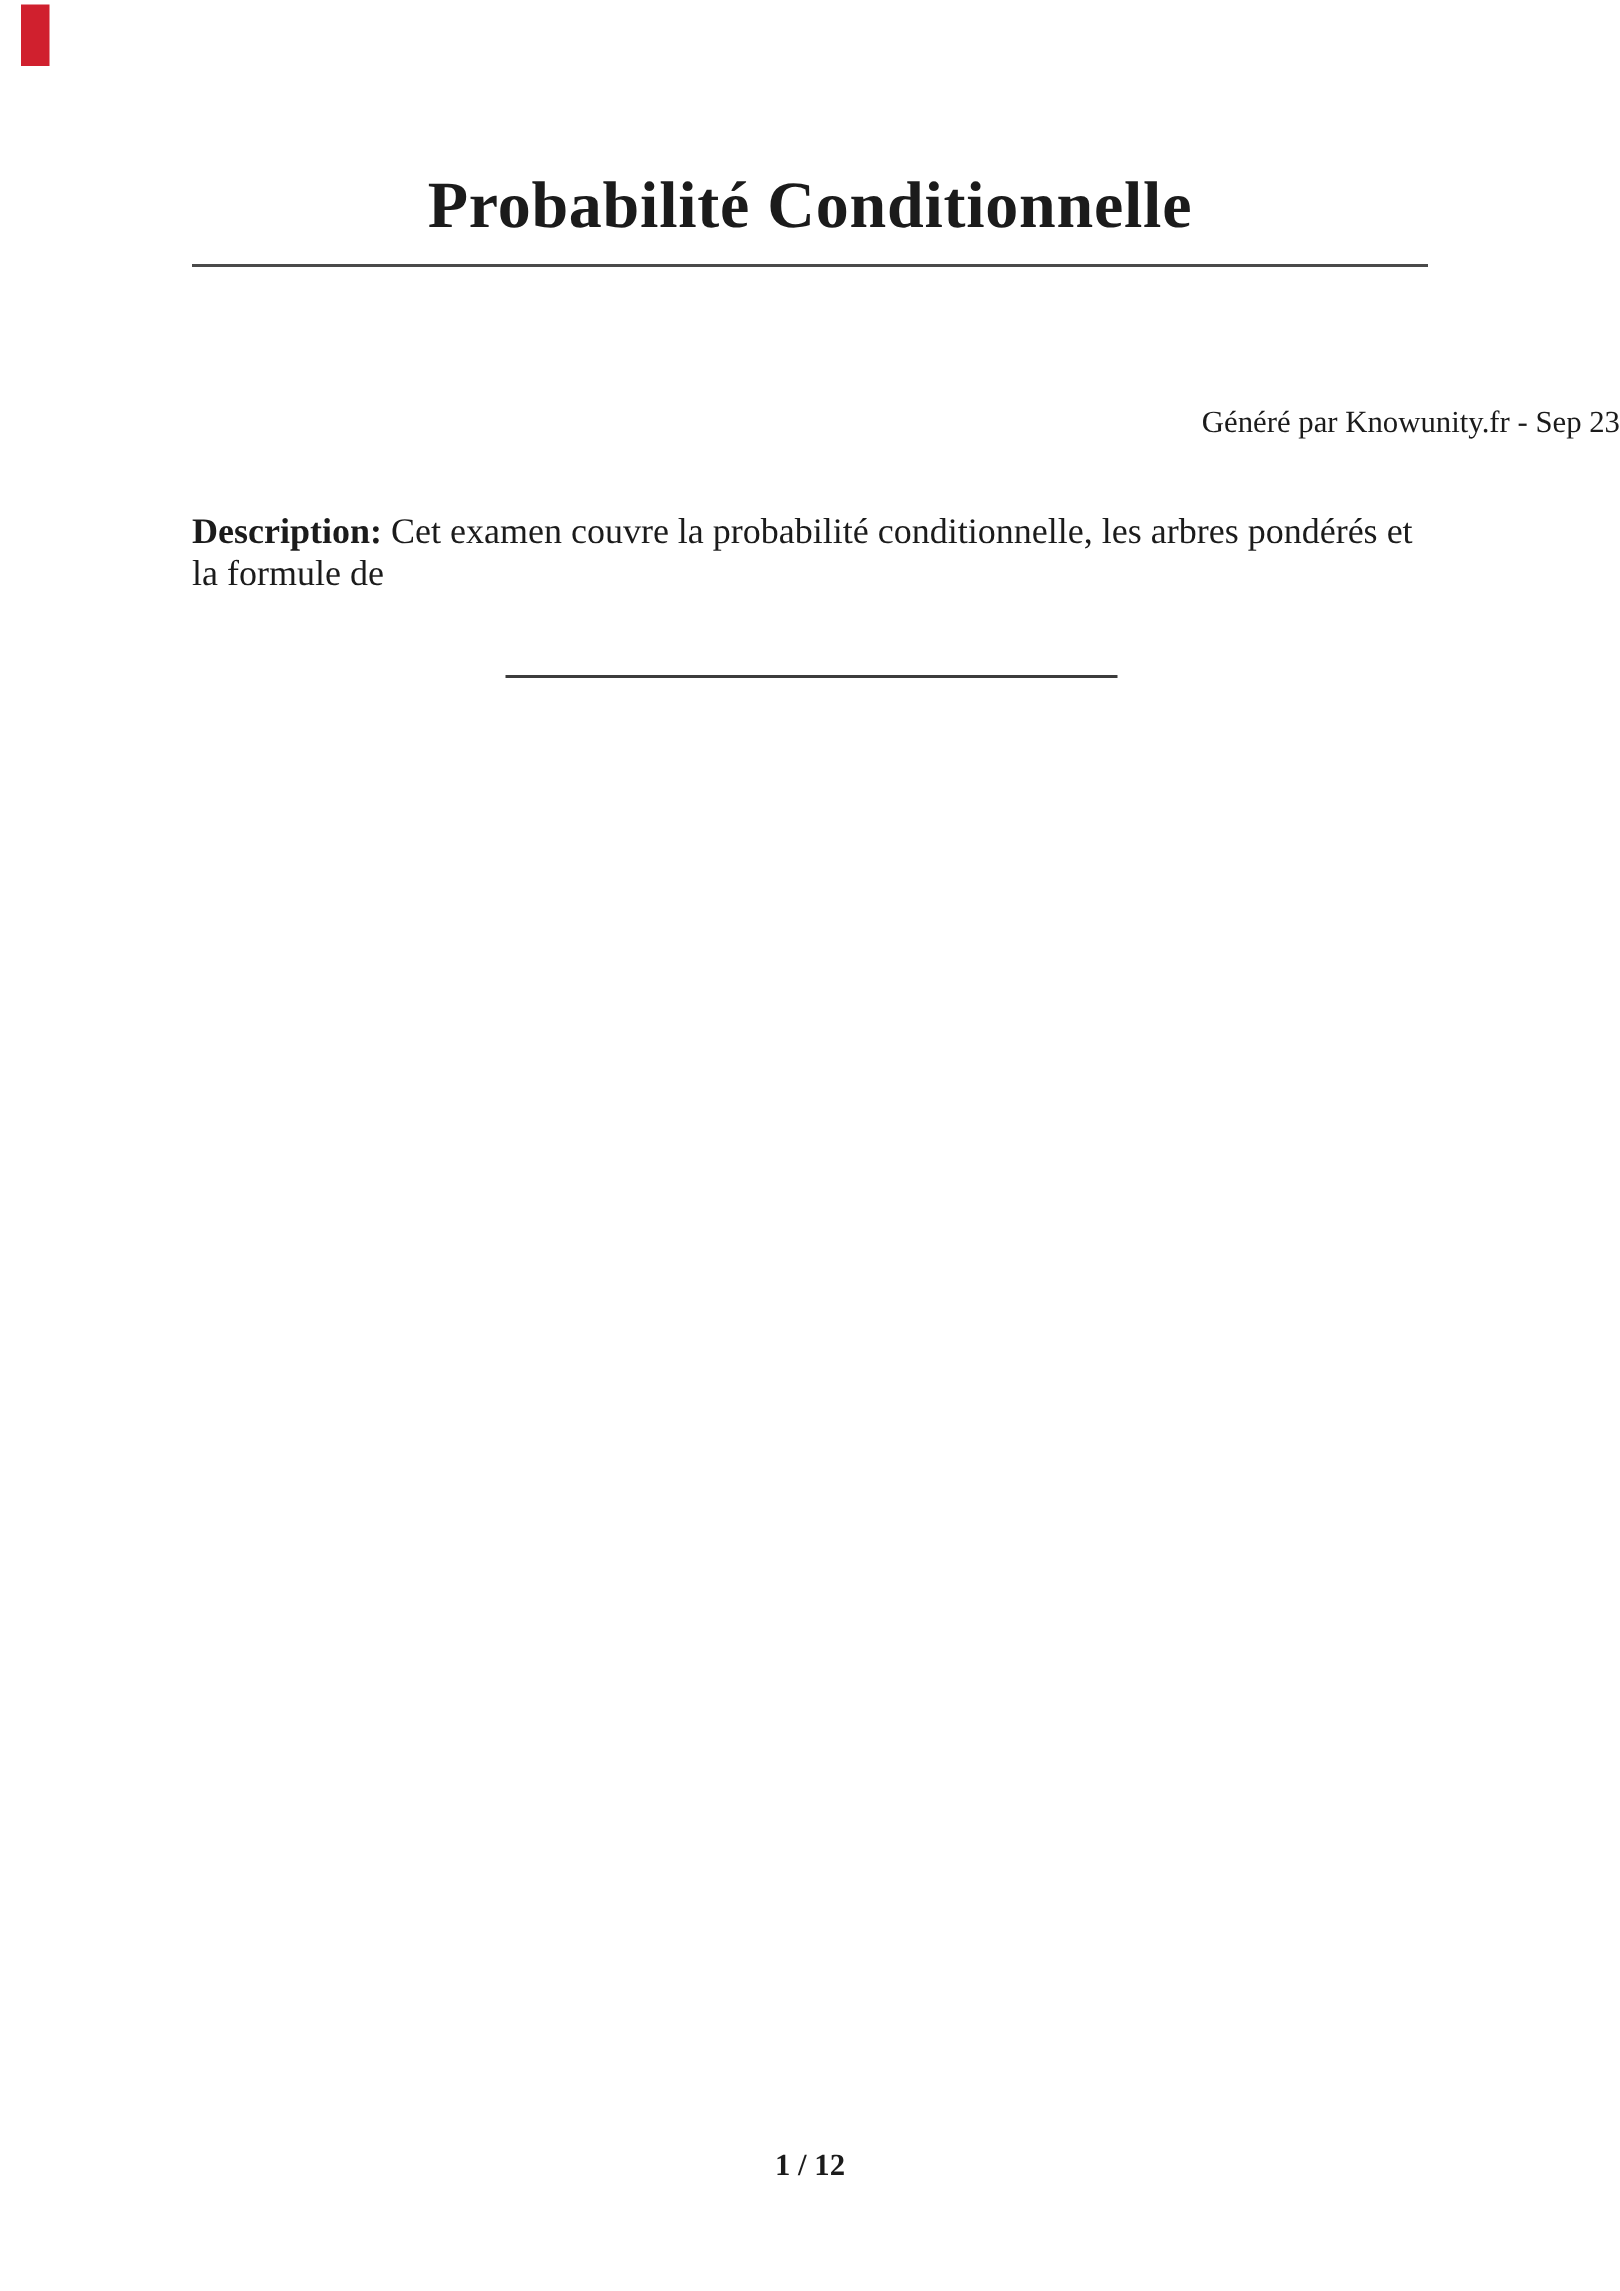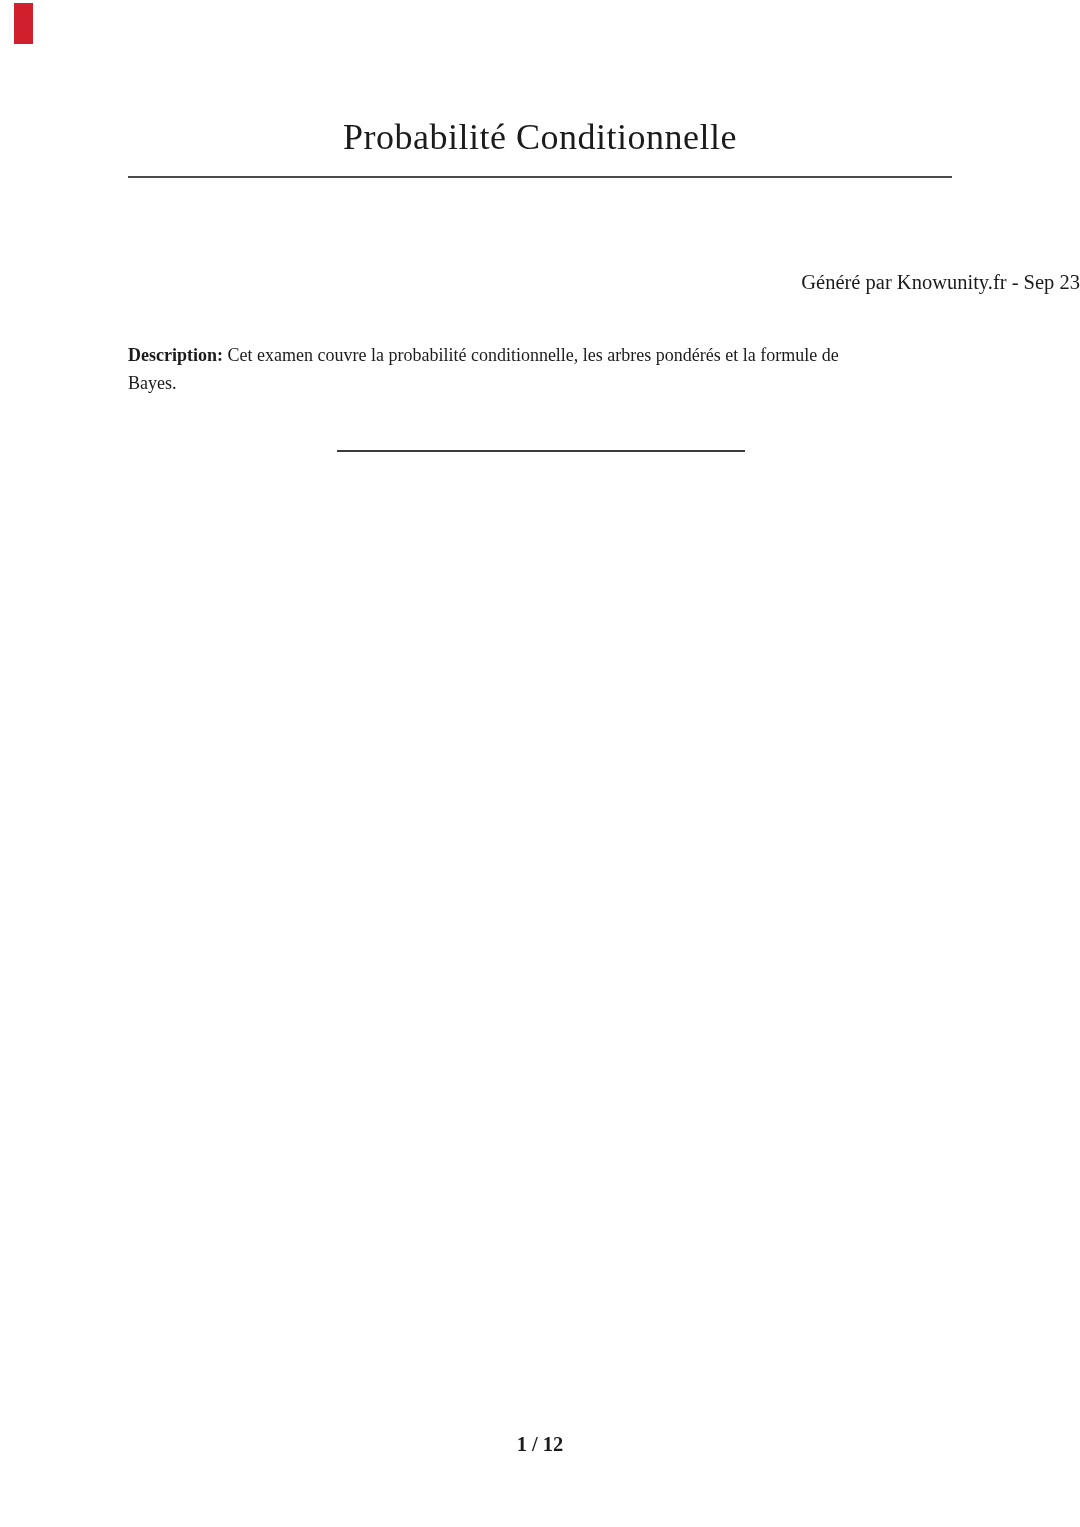--- a/index.html
+++ b/index.html
@@ -26,22 +26,22 @@
     width:19px;
     height:41px;
     background:var(--annotation-mark);
   }
   .doc-title{
     position:absolute;
     left:0;
     right:0;
     top:119px;
     text-align:center;
-    font-size:36px;
-    font-weight:400;
+    font-size:44px;
+    font-weight:700;
     letter-spacing:0.5px;
     line-height:36px;
   }
   .title-rule{
     position:absolute;
     left:128px;
     width:824px;
     top:176px;
     height:0;
     border-top:2px solid var(--title-rule);
@@ -53,21 +53,21 @@
     top:267px;
     text-align:right;
     font-size:20.5px;
     line-height:30px;
   }
   .description{
     position:absolute;
     left:128px;
     width:824px;
     top:341px;
-    font-size:18px;
+    font-size:24px;
     line-height:28px;
     text-align:left;
   }
   .description b{font-weight:700;}
   .divider-rule{
     position:absolute;
     left:337px;
     width:408px;
     top:450px;
     height:0;
@@ -102,21 +102,20 @@
   <div class="annotation-mark"></div>
 
   <h1 class="doc-title" style="margin:0;">Probabilité Conditionnelle</h1>
 
   <div class="title-rule"></div>
 
   <div class="generated-line">Généré par Knowunity.fr - Sep 23</div>
 
   <div class="description">
     <div class="desc-line"><b>Description:</b> <span>Cet examen couvre la probabilité conditionnelle, les arbres pondérés et la formule de</span></div>
-    <div class="desc-line">Bayes.</div>
   </div>
 
   <div class="divider-rule"></div>
 
 
   <div class="page-number">1 / 12</div>
 
 </div>
 
 </body></html>

